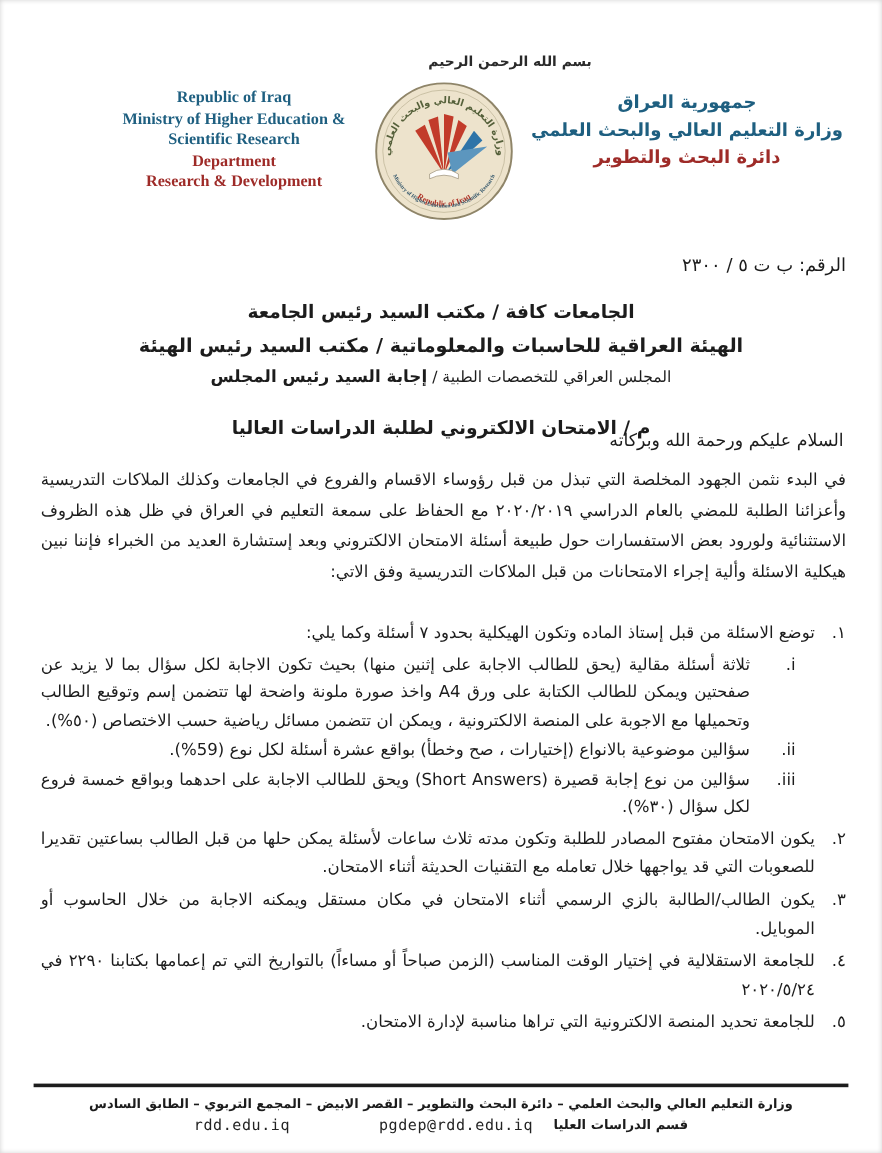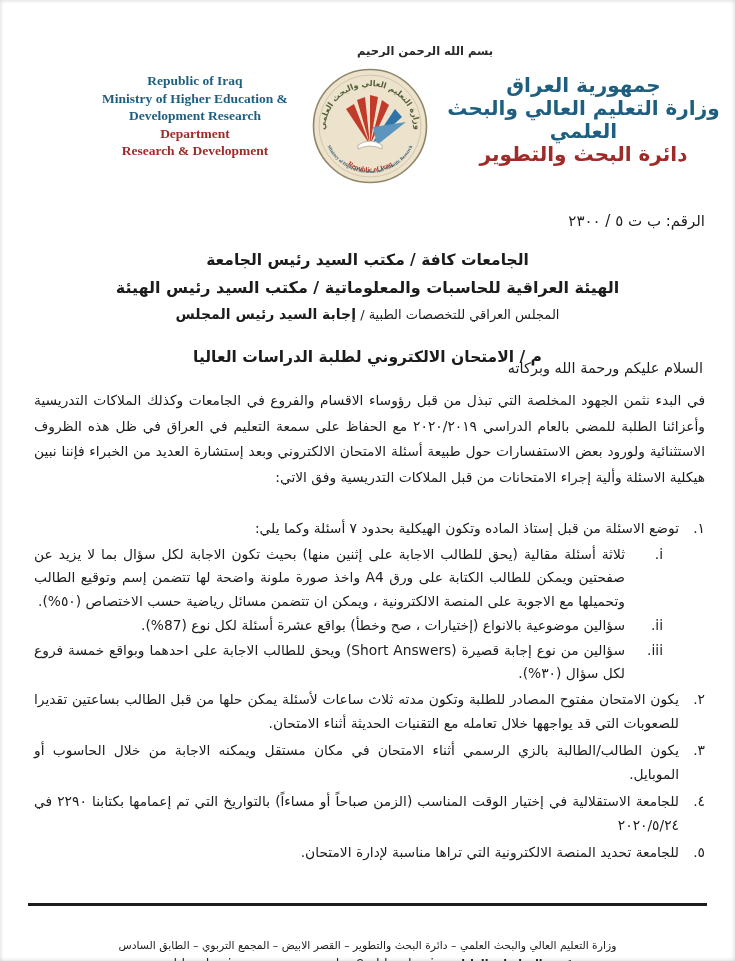--- a/index.html
+++ b/index.html
@@ -22,22 +22,22 @@
     font-family:"Liberation Serif",serif;font-weight:bold;font-size:13.5px;line-height:17.5px;
   }
   .hdr-en .blue{color:var(--header_blue);}
   .hdr-en .red{color:var(--header_red);}
   .bismillah{
     position:absolute;left:340px;top:44px;width:170px;text-align:center;
     font-size:11.5px;color:#2a2a2a;direction:rtl;font-weight:bold;
   }
   .seal{position:absolute;left:311px;top:67px;width:118px;height:118px;}
   .hdr-ar{
-    position:absolute;right:14px;top:74px;width:275px;text-align:center;
-    font-weight:bold;font-size:20px;line-height:23px;direction:rtl;
+    position:absolute;right:25px;top:74px;width:275px;text-align:center;
+    font-weight:bold;font-size:15px;line-height:23px;direction:rtl;
   }
   .hdr-ar .blue{color:var(--header_blue);}
   .hdr-ar .red{color:var(--header_red);}
   
   .meta{
     position:absolute;right:30px;top:208px;direction:rtl;text-align:right;
     font-size:15px;line-height:27px;
   }
   
   .addr{position:absolute;left:0;right:0;top:247px;text-align:center;direction:rtl;}
@@ -60,37 +60,37 @@
   }
   .li{display:flex;margin-bottom:2px;}
   .li>.num{flex:0 0 22px;text-align:right;}
   .li>.txt{flex:1;text-align:justify;padding-right:4px;}
   .subli{display:flex;margin:1px 42px 1px 0;}
   .subli>.num{flex:0 0 30px;text-align:right;line-height:23.5px;}
   .subli>.txt{flex:1;text-align:justify;padding-right:8px;line-height:23.5px;}
   
   .foot-rule{position:absolute;left:28px;right:28px;top:903px;height:3px;background:#1d1d1d;}
   .foot{position:absolute;left:0;right:0;top:911px;text-align:center;}
-  .foot .l1{direction:rtl;font-size:10.8px;font-weight:normal;line-height:17px;margin-top:26px;}
+  .foot .l1{direction:rtl;font-size:10.8px;font-weight:bold;line-height:17px;}
   .foot .l2{
     display:flex;justify-content:center;align-items:center;gap:17px;margin-top:2px;
     font-size:11px;font-weight:bold;
   }
   .mono{font-family:"DejaVu Sans Mono",monospace;font-weight:normal;font-size:12.5px;letter-spacing:.5px;color:#222;}
   .gap40{width:40px;}
 </style>
 </head>
 <body>
 
 <div class="page">
 
   <div class="hdr-en">
     <div class="blue">Republic of Iraq</div>
     <div class="blue">Ministry of Higher Education &amp;</div>
-    <div class="blue">Development Research</div>
+    <div class="blue">Scientific Research</div>
     <div class="red">Department</div>
     <div class="red">Research &amp; Development</div>
   </div>
 
   <div class="bismillah">بسم الله الرحمن الرحيم</div>
 
   <div class="seal">
     <svg width="118" height="118" viewBox="0 0 118 118">
       <defs>
         <path id="arcTop" d="M 14 64 A 45 45 0 0 1 104 64"></path>
@@ -147,21 +147,21 @@
       <span class="num">١.</span>
       <div class="txt">توضع الاسئلة من قبل إستاذ الماده وتكون الهيكلية بحدود ٧ أسئلة وكما يلي:</div>
     </div>
 
     <div class="subli">
       <span class="num">i.</span>
       <div class="txt">ثلاثة أسئلة مقالية (يحق للطالب الاجابة على إثنين منها) بحيث تكون الاجابة لكل سؤال بما لا يزيد عن صفحتين ويمكن للطالب الكتابة على ورق A4 واخذ صورة ملونة واضحة لها تتضمن إسم وتوقيع الطالب وتحميلها مع الاجوبة على المنصة الالكترونية ، ويمكن ان تتضمن مسائل رياضية حسب الاختصاص (٥٠%).</div>
     </div>
     <div class="subli">
       <span class="num">ii.</span>
-      <div class="txt">سؤالين موضوعية بالانواع (إختيارات ، صح وخطأ) بواقع عشرة أسئلة لكل نوع (87%).</div>
+      <div class="txt">سؤالين موضوعية بالانواع (إختيارات ، صح وخطأ) بواقع عشرة أسئلة لكل نوع (59%).</div>
     </div>
     <div class="subli">
       <span class="num">iii.</span>
       <div class="txt">سؤالين من نوع إجابة قصيرة (Short Answers) ويحق للطالب الاجابة على احدهما وبواقع خمسة فروع لكل سؤال (٣٠%).</div>
     </div>
 
     <div class="li">
       <span class="num">٢.</span>
       <div class="txt">يكون الامتحان مفتوح المصادر للطلبة وتكون مدته ثلاث ساعات لأسئلة يمكن حلها من قبل الطالب بساعتين تقديرا للصعوبات التي قد يواجهها خلال تعامله مع التقنيات الحديثة أثناء الامتحان.</div>
     </div>

